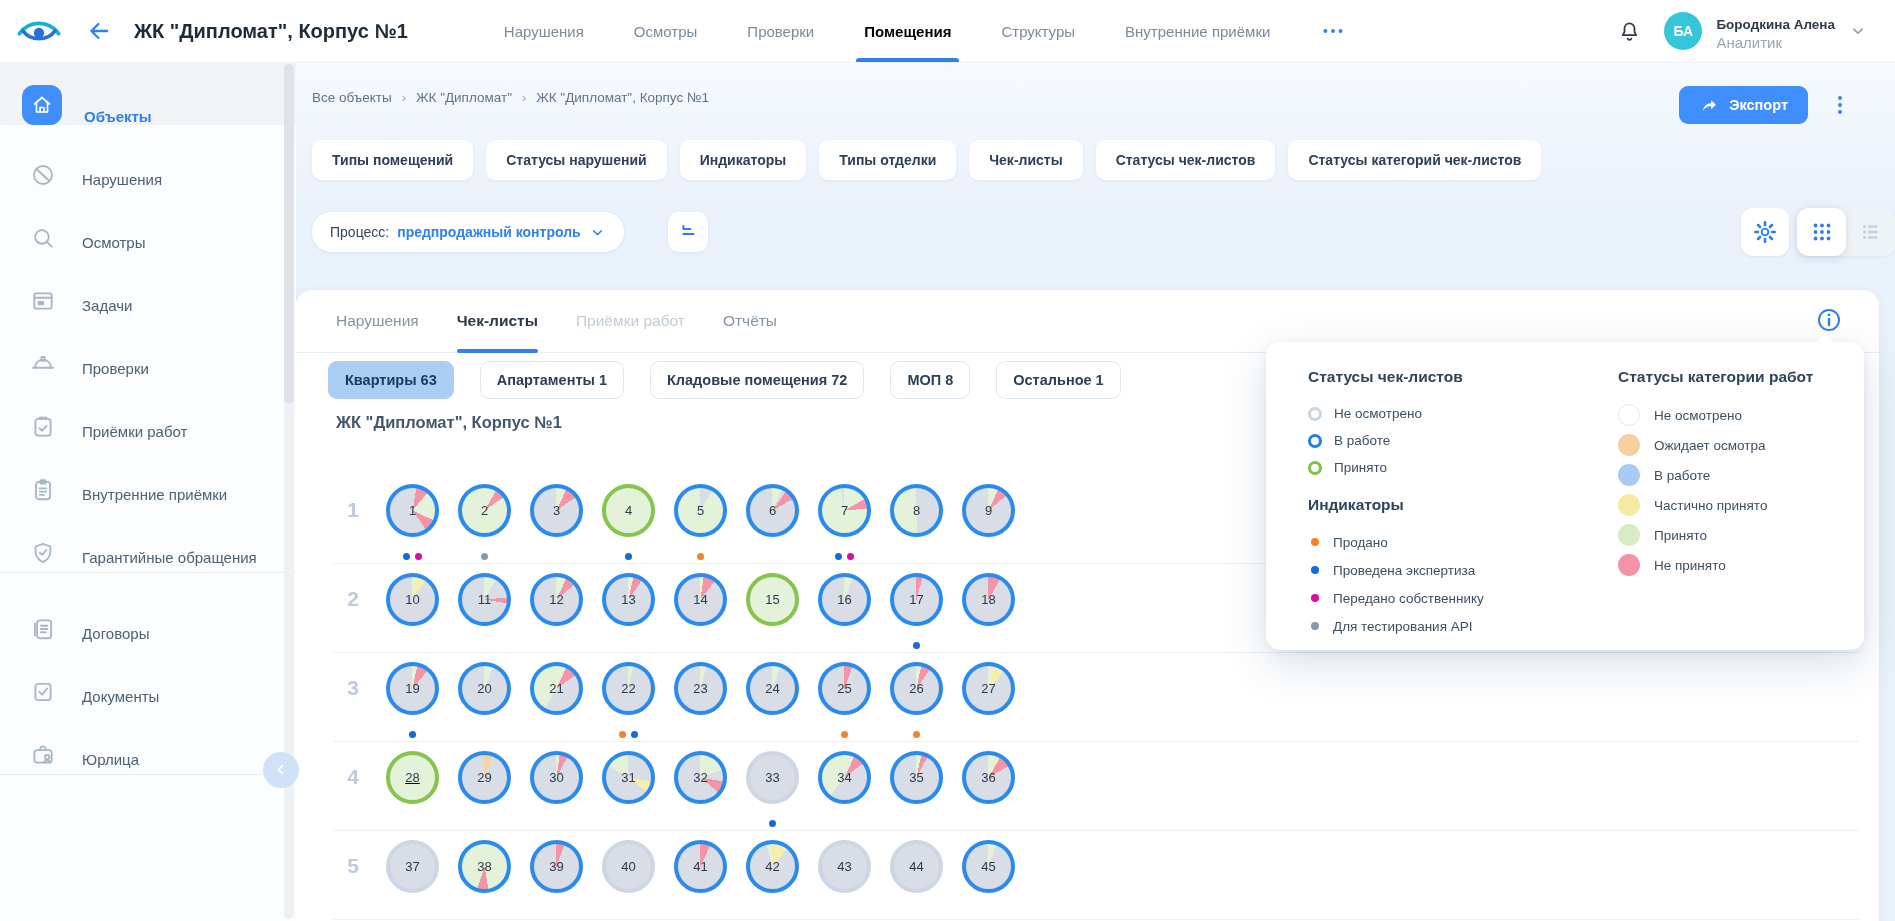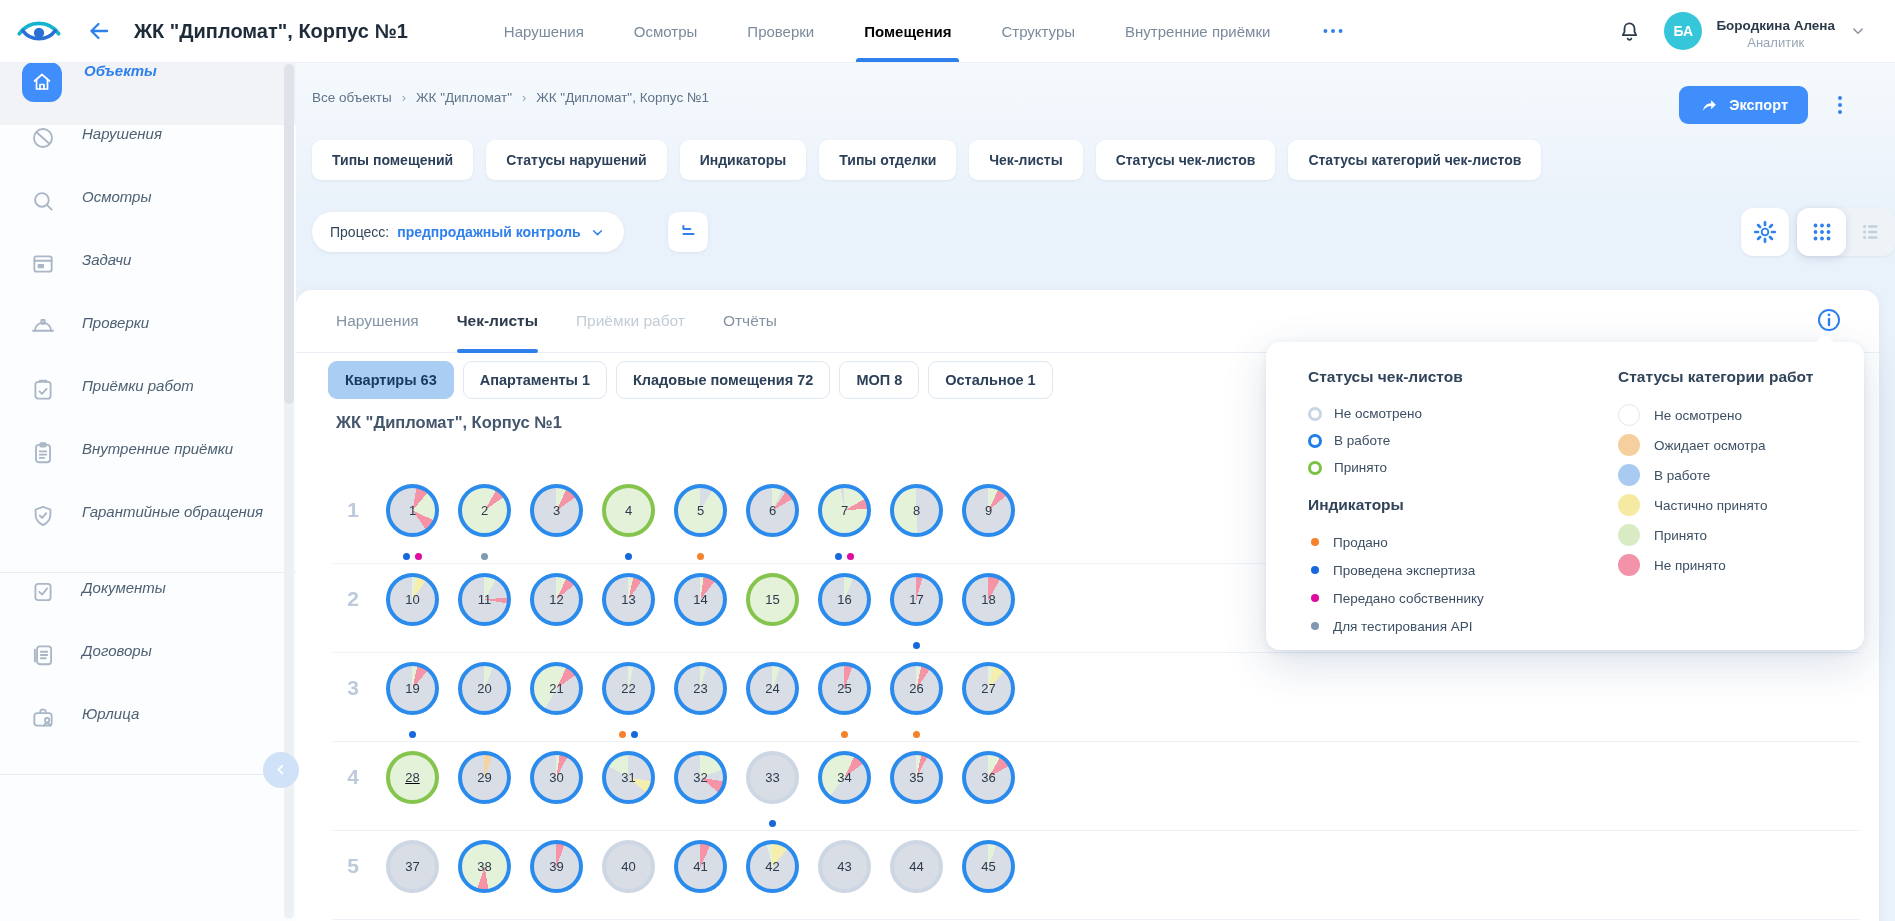--- a/index.html
+++ b/index.html
@@ -12,25 +12,25 @@
   .topnav{display:flex;gap:50px;margin-left:96px;align-items:center;height:100%;}
   .nav-item{color:#7b8b9c;font-size:15px;height:100%;display:flex;align-items:center;position:relative;cursor:pointer;white-space:nowrap;}
   .nav-item.active{color:#000000;font-weight:700;}
   .nav-item.active::after{content:'';position:absolute;left:-8px;right:-8px;bottom:0;height:4px;background:#2f80ed;border-radius:3px 3px 0 0;}
   .nav-more{width:26px;height:26px;color:#2f80ed;align-self:center;cursor:pointer;}
   .tb-right{margin-left:auto;display:flex;align-items:center;gap:14px;padding-right:28px;}
   .bell{width:25px;height:25px;color:#2c3a4a;margin-right:8px;cursor:pointer;}
   .avatar{width:38px;height:38px;border-radius:50%;background:#36c6da;color:#fff;font-weight:700;font-size:14px;display:flex;align-items:center;justify-content:center;flex:none;}
   .ublock{line-height:1.25;margin-top:8px;}
   .uname{font-size:13.5px;color:#2c3a4a;font-weight:700;}
-  .urole{font-size:13px;color:#98a6b3;text-align:center;}
+  .urole{font-size:15px;color:#98a6b3;}
   .uchev{width:18px;height:18px;color:#8a98a6;cursor:pointer;}
   
   .sidebar{position:absolute;top:62px;left:0;bottom:0;width:296px;background:#fcfdfe;z-index:20;overflow:hidden;}
-  .sb-item{height:63px;display:flex;align-items:flex-start;padding-left:30px;cursor:pointer;font-style:italic;}
+  .sb-item{height:63px;display:flex;align-items:flex-end;padding-left:30px;cursor:pointer;}
   .sb-item .ic{width:26px;height:26px;color:#a9b6c5;flex:none;}
   .sb-item .lbl{margin-left:26px;font-size:15px;color:#4e6174;white-space:nowrap;}
   .sb-item.active{background:#f1f3f6;padding-left:22px;}
   .sb-item.active .icbox{width:40px;height:40px;border-radius:12px;background:#3f8efc;color:#fff;display:flex;align-items:center;justify-content:center;flex:none;}
   .sb-item.active .icbox .ic{color:#fff;width:24px;height:24px;}
   .sb-item.active .lbl{color:#2f80ed;font-weight:600;margin-left:22px;}
   .sb-div{height:1px;background:#e9edf2;margin:6px 0;}
   .sb-scroll{position:absolute;top:2px;right:2px;bottom:2px;width:10px;background:#eef1f4;border-radius:5px;}
   .sb-thumb{width:10px;height:340px;background:#dfe3e9;border-radius:5px;}
   .collapse{position:absolute;left:263px;top:752px;width:36px;height:36px;border-radius:50%;background:#cfe2f7;color:#fff;border:none;display:flex;align-items:center;justify-content:center;cursor:pointer;z-index:25;}
@@ -59,21 +59,21 @@
   .tgl.active{background:#fff;box-shadow:0 2px 8px rgba(35,60,100,.14);color:#2f80ed;}
   .tgl svg{width:24px;height:24px;}
   
   .card{position:absolute;left:0;top:228px;right:16px;height:700px;background:#fff;border-radius:16px 16px 0 0;box-shadow:0 2px 12px rgba(40,70,120,.05);}
   .tabs{display:flex;gap:38px;padding-left:40px;height:62px;align-items:center;border-bottom:1px solid #eaeff5;}
   .tab{font-size:15.5px;color:#8494a5;height:100%;display:flex;align-items:center;position:relative;cursor:pointer;white-space:nowrap;}
   .tab.active{color:#2c3a4c;font-weight:700;}
   .tab.active::after{content:'';position:absolute;left:0;right:0;bottom:-1px;height:4px;background:#2f80ed;border-radius:3px;}
   .tab.disabled{color:#c2ccd6;cursor:default;}
   .info{position:absolute;right:36px;top:16px;width:28px;height:28px;color:#2f80ed;cursor:pointer;}
-  .cats{display:flex;gap:9px;padding:8px 0 0 32px;}
+  .cats{display:flex;gap:26px;padding:8px 0 0 32px;}
   .cchip{height:36px;padding:0 16px;border-radius:9px;border:1px solid #dfe7ef;background:#fff;font-size:14.5px;font-weight:600;color:#2c4059;display:flex;align-items:center;cursor:pointer;white-space:nowrap;}
   .cchip.active{background:#a9cdf3;border-color:#a9cdf3;color:#173a5e;}
   .btitle{margin:14px 0 0 40px;font-size:16.5px;font-weight:700;color:#44566c;}
   .floors{margin-top:43px;}
   .floor{position:relative;height:88px;margin:0 20px 0 37px;border-bottom:1px solid #ecf1f7;}
   .flabel{position:absolute;left:8px;top:23px;width:24px;text-align:center;font-size:21px;font-weight:700;color:#bccadb;}
   .units{position:absolute;left:53px;top:9px;display:flex;gap:19px;}
   .unit{position:relative;width:53px;height:53px;cursor:pointer;}
   .pie{width:53px;height:53px;border-radius:50%;border:4px solid;box-sizing:border-box;display:flex;align-items:center;justify-content:center;}
   .unum{font-size:13px;color:#2c3a4c;}
@@ -200,32 +200,32 @@
         <div class="sb-item">
           <span class="ic"><svg viewBox="0 0 24 24" fill="none" stroke="currentColor" stroke-width="1.7" stroke-linecap="round" stroke-linejoin="round" width="100%" height="100%">
               <path d="M12 3.6 18.8 6v5c0 4.4-2.8 7.4-6.8 9.4-4-2-6.8-5-6.8-9.4V6Z"></path>
               <path d="M9 11.6l2.2 2.2 3.8-4.4"></path>
             </svg></span>
           <span class="lbl">Гарантийные обращения</span>
         </div>
         <div class="sb-div"></div>
         <div class="sb-item">
           <span class="ic"><svg viewBox="0 0 24 24" fill="none" stroke="currentColor" stroke-width="1.7" stroke-linecap="round" stroke-linejoin="round" width="100%" height="100%">
-              <rect x="5" y="4.5" width="14" height="15" rx="2.5"></rect>
-              <path d="M8.6 11.8l2.6 2.6 4.6-5.6"></path>
-            </svg></span>
-          <span class="lbl">Документы</span>
-        </div>
-        <div class="sb-item">
-          <span class="ic"><svg viewBox="0 0 24 24" fill="none" stroke="currentColor" stroke-width="1.7" stroke-linecap="round" stroke-linejoin="round" width="100%" height="100%">
               <rect x="6.5" y="4" width="13" height="16.5" rx="2.5"></rect>
               <path d="M4.5 7v11"></path>
               <path d="M10 9h6M10 12h6M10 15h4.5"></path>
             </svg></span>
           <span class="lbl">Договоры</span>
+        </div>
+        <div class="sb-item">
+          <span class="ic"><svg viewBox="0 0 24 24" fill="none" stroke="currentColor" stroke-width="1.7" stroke-linecap="round" stroke-linejoin="round" width="100%" height="100%">
+              <rect x="5" y="4.5" width="14" height="15" rx="2.5"></rect>
+              <path d="M8.6 11.8l2.6 2.6 4.6-5.6"></path>
+            </svg></span>
+          <span class="lbl">Документы</span>
         </div>
         <div class="sb-item">
           <span class="ic"><svg viewBox="0 0 24 24" fill="none" stroke="currentColor" stroke-width="1.7" stroke-linecap="round" stroke-linejoin="round" width="100%" height="100%">
               <rect x="4" y="7.5" width="16" height="11.5" rx="2.5"></rect>
               <path d="M9.5 7.5V6a1.8 1.8 0 0 1 1.8-1.8h1.4A1.8 1.8 0 0 1 14.5 6v1.5"></path>
               <circle cx="15.8" cy="14" r="2"></circle>
               <path d="M12.8 19a3.2 3.2 0 0 1 6 0"></path>
             </svg></span>
           <span class="lbl">Юрлица</span>
         </div>

